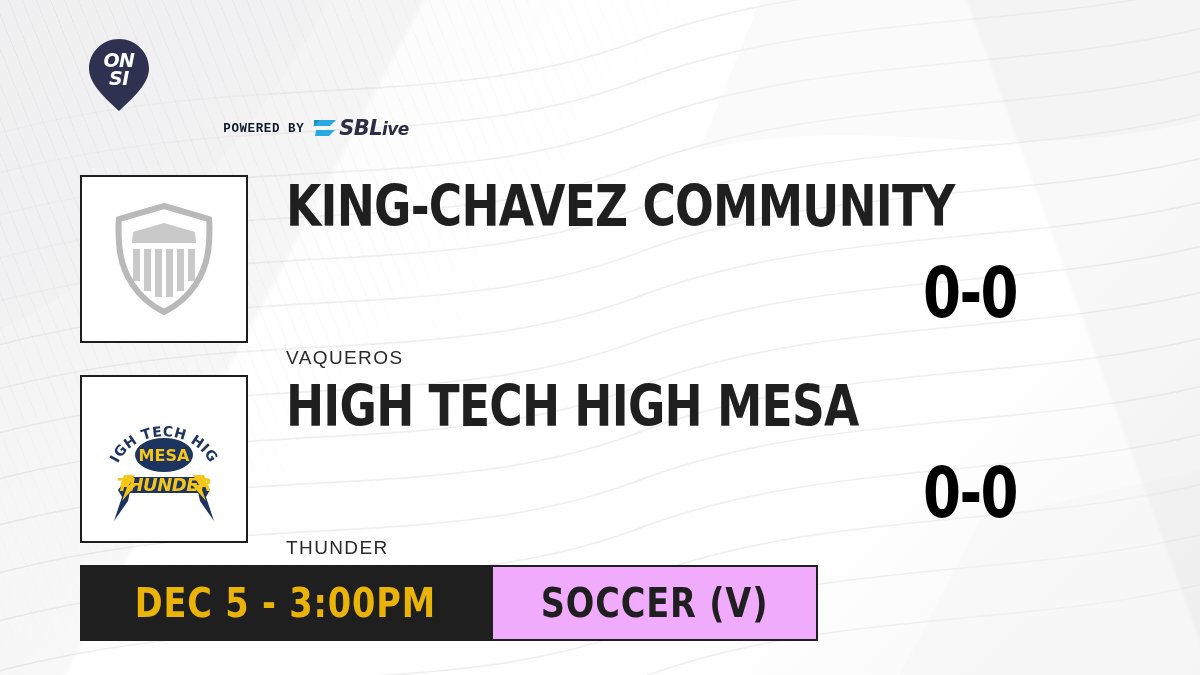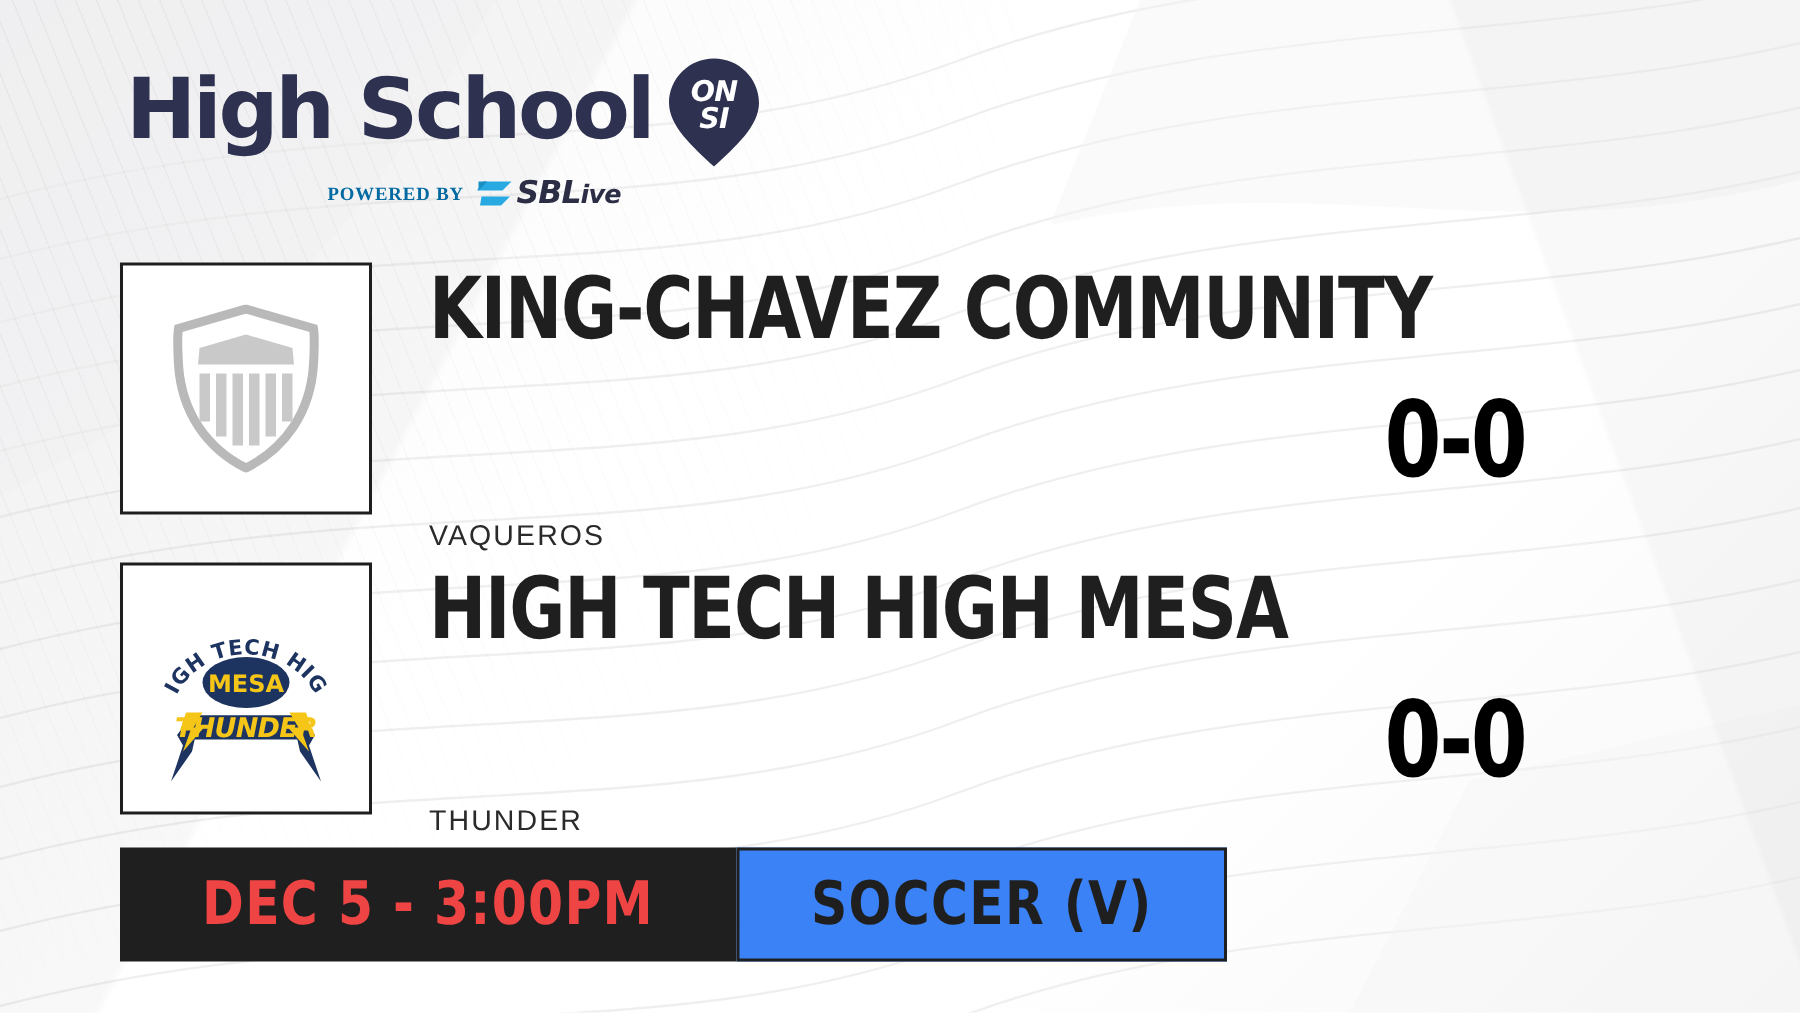--- a/index.html
+++ b/index.html
@@ -81,25 +81,25 @@
   .pin svg { display: block; }
   .powered {
     display: flex;
     align-items: center;
     justify-content: center;
     gap: 7px;
     margin-top: 6px;
     padding-left: 34px;
   }
   .powered-label {
-    font-family: Liberation Serif, serif;
+    font-family: Liberation Mono, monospace;
     font-weight: bold;
     font-size: 12.5px;
     letter-spacing: 0.6px;
-    color: #0369a1;
+    color: #0f172a;
   }
   .sblive {
     display: flex;
     align-items: center;
     gap: 2px;
   }
   .sblive-mark { display: block; }
   .sblive-word {
     font-family: "DejaVu Sans", sans-serif;
     font-weight: bold;
@@ -172,30 +172,30 @@
   .infobar {
     position: absolute;
     left: 80px;
     top: 565px;
     display: flex;
     align-items: stretch;
     height: 76px;
   }
   .infobar-date {
     background: #1f1f1f;
-    color: #ef4444;
+    color: #eab308;
     display: flex;
     align-items: center;
     justify-content: center;
     padding: 0 26px;
     box-sizing: border-box;
     min-width: 331px;
   }
   .infobar-sport {
-    background: #3b82f6;
+    background: #f0abfc;
     color: #1f1f1f;
     border: 2px solid #1f1f1f;
     display: flex;
     align-items: center;
     justify-content: center;
     padding: 0 26px;
     box-sizing: border-box;
     min-width: 282px;
   }
   .infobar-text {
@@ -243,21 +243,20 @@
         <path d="M980,520 L1200,470 L1200,675 L900,675 Z" opacity="0.45"></path>
         <path d="M0,0 L330,0 C250,140 160,250 0,330 Z" opacity="0.55"></path>
       </g>
     </svg>
   </div>
   <div class="bg-layer bg-rays"></div>
   <div class="bg-layer bg-blocks"></div>
 
   <div class="brand">
     <div class="brand-row">
-      <div class="brand-word">High School</div>
       <div class="pin">
         <svg width="62" height="74" viewBox="0 0 62 74" xmlns="http://www.w3.org/2000/svg">
           <path d="M31 1 C14.5 1 1 14.3 1 30.6 C1 46 17 60 31 73 C45 60 61 46 61 30.6 C61 14.3 47.5 1 31 1 Z" fill="#2e3250"></path>
           <text x="31" y="29" text-anchor="middle" font-family="DejaVu Sans, sans-serif" font-weight="bold" font-size="19" fill="#ffffff" letter-spacing="-0.5">ON</text>
           <text x="31" y="47" text-anchor="middle" font-family="DejaVu Sans, sans-serif" font-weight="bold" font-size="19" fill="#ffffff" letter-spacing="-0.5">SI</text>
         </svg>
       </div>
     </div>
     <div class="powered">
       <span class="powered-label">POWERED BY</span>

